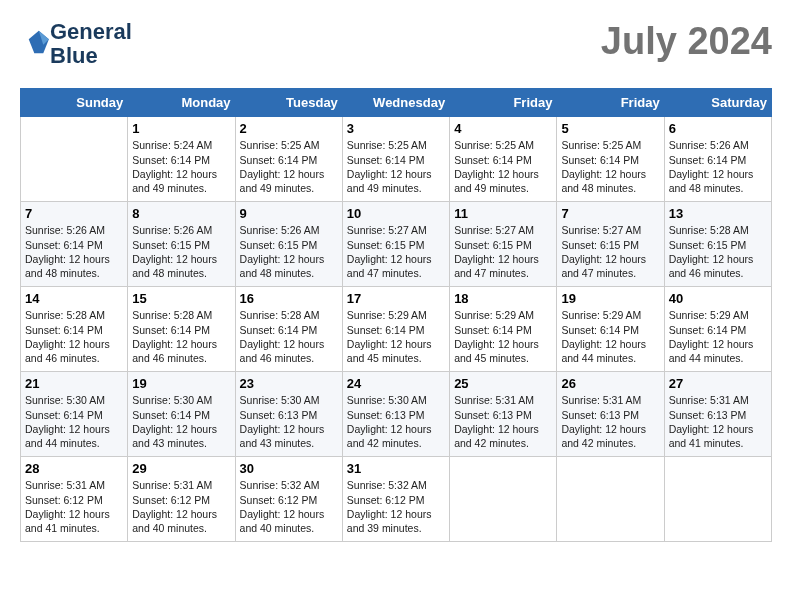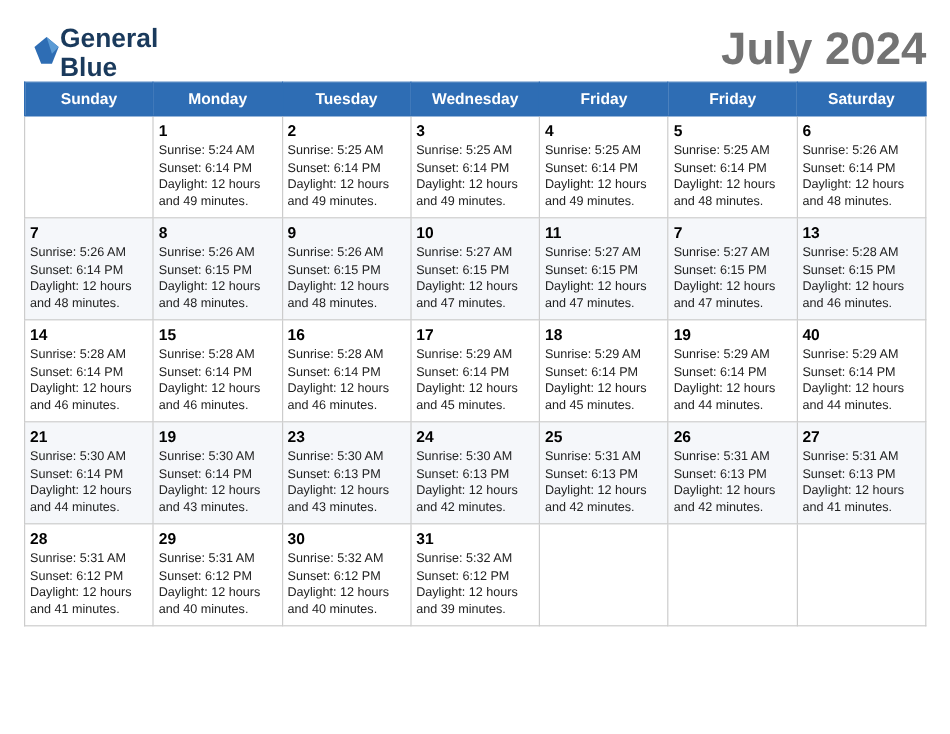--- a/index.html
+++ b/index.html
@@ -7,21 +7,21 @@
       font-family: Arial, sans-serif;
       background: #fff;
       width: 792px;
       min-height: 612px;
       padding: 20px;
     }
     .header {
       display: flex;
       justify-content: space-between;
       align-items: flex-start;
-      margin-bottom: 0;
+      margin-bottom: 20px;
     }
     .logo {
       display: flex;
       align-items: center;
     }
     .logo-text {
       font-size: 22px;
       font-weight: bold;
       color: #1a3a5c;
       line-height: 1.1;
@@ -48,21 +48,21 @@
     }
     table {
       width: 100%;
       border-collapse: collapse;
       font-size: 11px;
     }
     thead tr th {
       background-color: #2e6db4;
       color: #fff;
       padding: 6px 4px;
-      text-align: center;
+      text-align: right;
       font-size: 13px;
       font-weight: bold;
       border: 1px solid #2e6db4;
     }
     tbody tr td {
       border: 1px solid #ccc;
       vertical-align: top;
       padding: 4px;
       min-height: 80px;
       height: 85px;

